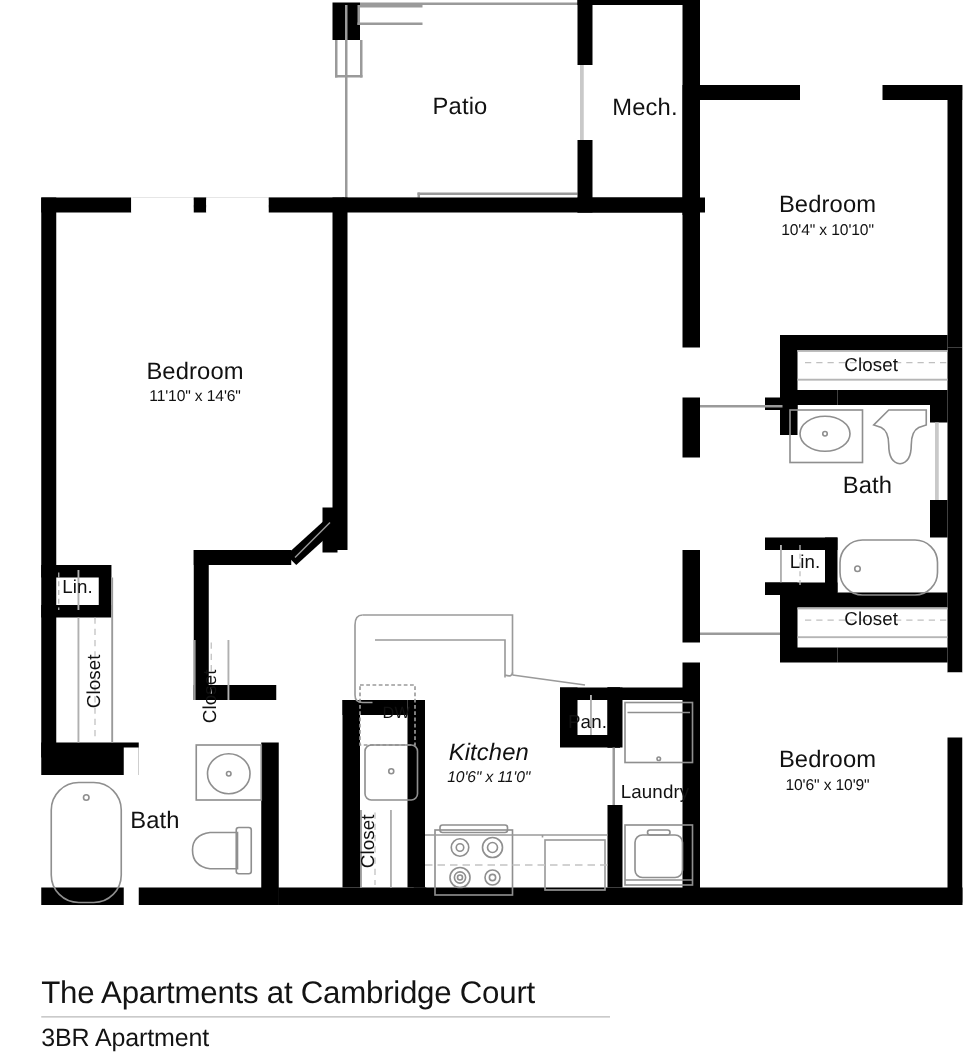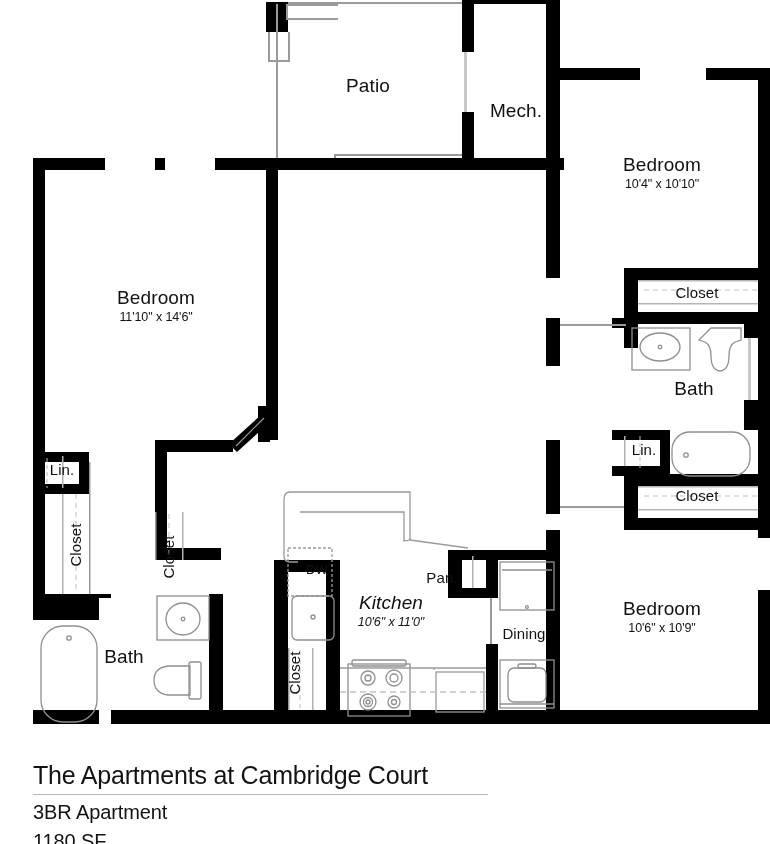--- a/index.html
+++ b/index.html
@@ -70,20 +70,21 @@
     left: 33px;
     top: 762px;
     width: 700px;
   }
   #footer .title {
     font-size: 25px;
     color: #131313;
     letter-spacing: -0.2px;
     line-height: 1.1;
     padding-bottom: 3px;
+    margin-top: 19px;
   }
   #footer .rule {
     width: 455px;
     height: 1px;
     background: #b9b9b9;
     margin: 1px 0 3px 0;
   }
   #footer .sub {
     font-size: 20px;
     color: #131313;
@@ -315,21 +316,21 @@
       </g>
     </g>
   </svg>
 
   <div class="label-layer">
 
     <div class="rm" style="left:368px; top:86px;">
       <span class="nm">Patio</span>
     </div>
 
-    <div class="rm" style="left:516px; top:87px;margin-top:24px;">
+    <div class="rm" style="left:516px; top:87px;">
       <span class="nm">Mech.</span>
     </div>
 
     <div class="rm" style="left:156px; top:306px;">
       <span class="nm">Bedroom</span>
       <span class="dim">11'10" x 14'6"</span>
     </div>
 
     <div class="rm" style="left:662px; top:173px;">
       <span class="nm">Bedroom</span>
@@ -365,24 +366,24 @@
 
     <div class="rm small" style="left:644px; top:450px;">
       <span class="nm">Lin.</span>
     </div>
 
     <div class="rm small" style="left:62px; top:470px;">
       <span class="nm">Lin.</span>
     </div>
 
     <div class="rm small" style="left:524px; top:634px;">
-      <span class="nm">Dining</span>
-    </div>
-
-    <div class="rm small" style="left:442px; top:578px;">
+      <span class="nm">Laundry</span>
+    </div>
+
+    <div class="rm small" style="left:470px; top:578px;">
       <span class="nm">Pan.</span>
     </div>
 
     <div class="rm vert small" style="left:76px; top:545px;">
       <span class="nm">Closet</span>
     </div>
     <div class="rm vert small" style="left:169px; top:557px;">
       <span class="nm">Closet</span>
     </div>
     <div class="rm vert small" style="left:295px; top:673px;">

